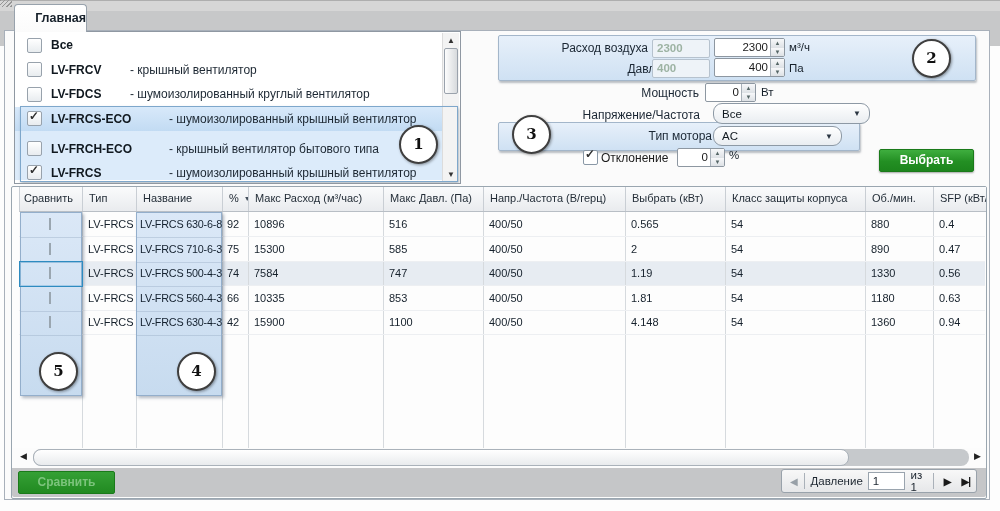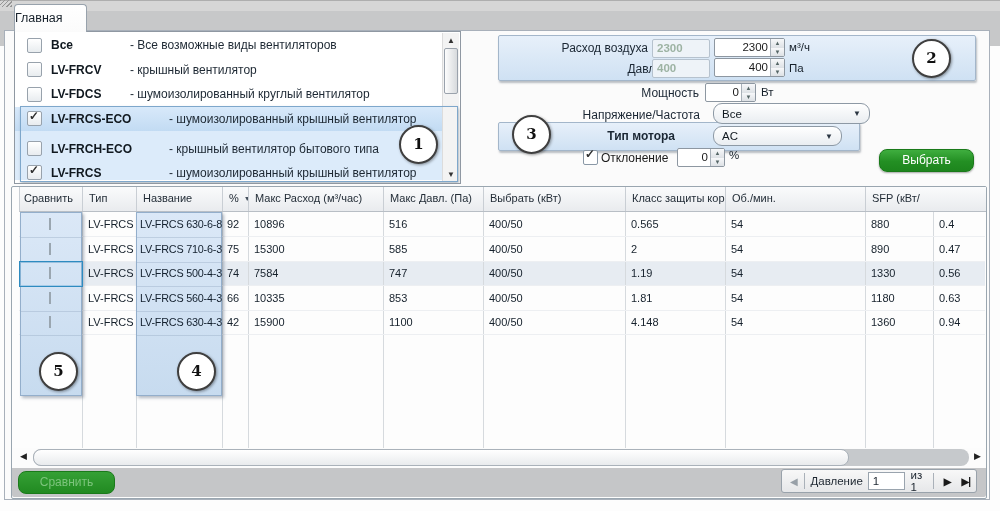--- a/index.html
+++ b/index.html
@@ -8,21 +8,21 @@
   .abs{position:absolute;}
 
   
   #gray-strip{left:0;top:456;width:1000px;height:46px;background:#c7c8c9;}
   #bottom-strip{left:0;top:501;width:1000px;height:10px;background:#d6d6d6;border-top:1px solid #aeaeae;}
   #resize-grip{left:981;top:503;width:12px;height:7px;
      background:repeating-linear-gradient(135deg,#969696 0 1px,transparent 1px 3px);}
   #frame{left:4px;top:30px;width:984px;height:468px;background:#fbfbfb;border:1px solid #a8b0ba;z-index:1;}
   #tab{left:14px;top:4px;width:71px;height:27px;z-index:6;border:1px solid #98a2ac;border-bottom:none;
        border-radius:4px 4px 0 0;background:linear-gradient(#ffffff,#fbfbfb);
-       line-height:27px;text-align:left;font-weight:normal;font-size:12.5px;color:#16202a;}
+       line-height:27px;text-align:right;font-weight:bold;font-size:12.5px;color:#16202a;}
 
   
   #list-panel{left:14px;top:31px;width:445px;height:151px;background:#fff;border:1px solid #8f98a2;
        overflow:hidden;z-index:2;}
   #list-rows{position:absolute;left:0;top:1px;width:428px;}
   .list-row{height:24.5px;display:flex;align-items:center;font-size:12px;}
   .list-row.hov{background:#dcebfa;align-items:flex-end;}
   .list-row.sel{background:linear-gradient(#d8e9fa,#c2dbf3);}
   .lr-cb{width:13px;height:13px;margin-left:12px;flex:none;background:linear-gradient(#ffffff,#e8ecef);
        border:1px solid #98a2ac;border-radius:2px;position:relative;}
@@ -50,22 +50,22 @@
   .spin-btns{width:13px;display:flex;flex-direction:column;border-left:1px solid #a8b0b8;}
   .sbtn{flex:1;font-size:6px;line-height:8px;text-align:center;color:#566;
        background:linear-gradient(#f7f8fa,#dde1e5);}
   .unit{font-size:11.5px;color:#16202a;z-index:3;}
   .dd{display:flex;align-items:center;background:linear-gradient(#ffffff,#e9edf1);
        border:1px solid #8d99a5;border-radius:9px;font-size:11.5px;padding-left:8px;z-index:3;color:#10181f;}
   .dd .dd-ar{margin-left:auto;margin-right:8px;font-size:8px;color:#2b3642;}
   #dev-cb{left:583px;top:150px;width:13px;height:13px;background:#fff;border:1px solid #8a98a6;
        border-radius:2px;z-index:3;}
   #dev-cb .tick{position:absolute;top:-4px;left:1px;font-size:12px;font-weight:bold;color:#2f2f2f;}
-  .btn-green{border-radius:8px;background:linear-gradient(#3fae3f,#238f23 55%,#1d851d);
-       border:1px solid #1a7a1a;color:#fff;font-weight:normal;font-size:12px;text-align:center;
+  .btn-green{border-radius:2px;background:linear-gradient(#3fae3f,#238f23 55%,#1d851d);
+       border:1px solid #1a7a1a;color:#fff;font-weight:bold;font-size:12px;text-align:center;
        box-shadow:0 1px 2px rgba(0,0,0,.35);z-index:3;}
   #select-btn{left:879px;top:149px;width:93px;height:21px;line-height:21px;}
   #compare-btn{left:6px;top:3px;width:95px;height:21px;line-height:21px;color:#7cc47c;box-shadow:none;
        background:linear-gradient(#35a035,#218a21);}
 
   
   #table-section{left:11px;top:186px;width:974px;height:311px;background:#fdfdfd;
        border:1px solid #9aa6b0;border-radius:2px;z-index:2;}
   .gridcols{display:grid;grid-template-columns:63px 54px 86px 26px 135px 100px 142px 100px 140px 68px 1fr;}
   #thead{position:absolute;left:7px;top:0;width:966px;height:24px;
@@ -126,21 +126,20 @@
 <div class="abs" id="bottom-strip"></div>
 <div class="abs" id="resize-grip"></div>
 <div class="abs" id="frame"></div>
 <div class="abs" id="tab">Главная</div>
 
 <div class="abs" id="list-panel">
   <div id="list-rows">
     <div class="list-row">
       <span class="lr-cb"></span>
       <span class="lr-name">Все</span>
-      <span class="lr-desc">- Все возможные виды вентиляторов</span>
     </div>
     <div class="list-row">
       <span class="lr-cb"></span>
       <span class="lr-name">LV-FRCV</span>
       <span class="lr-desc">- крышный вентилятор</span>
     </div>
     <div class="list-row">
       <span class="lr-cb"></span>
       <span class="lr-name">LV-FDCS</span>
       <span class="lr-desc">- шумоизолированный круглый вентилятор</span>
@@ -212,21 +211,21 @@
 </div>
 <div class="abs unit" style="left:761px;top:86px;">Вт</div>
 
 <div class="abs flabel" style="left:500px;top:107px;width:200px;">Напряжение/Частота</div>
 <div class="abs dd" style="left:713px;top:103px;width:147px;height:19px;">
   <span>Все</span>
   <span class="dd-ar">▼</span>
 </div>
 
 <div class="abs bluebox" id="band3"></div>
-<div class="abs flabel" style="left:515px;top:128px;width:160px;font-weight:bold;">Тип мотора</div>
+<div class="abs flabel" style="left:552px;top:128px;width:160px;">Тип мотора</div>
 <div class="abs dd" style="left:713px;top:126px;width:119px;height:18px;">
   <span>AC</span>
   <span class="dd-ar">▼</span>
 </div>
 
 <div class="abs" id="dev-cb">
     <span class="tick">✓</span>
   </div>
 <div class="abs" style="left:601px;top:151px;font-size:12px;z-index:3;">Отклонение</div>
 <div class="abs spin" style="left:677px;top:148px;width:46px;">
@@ -242,20 +241,21 @@
 
 <div class="abs" id="table-section">
 
   <div class="gridcols" id="thead">
     <div class="th">Сравнить</div>
     <div class="th">Тип</div>
     <div class="th">Название</div>
     <div class="th"><span>%</span><span class="sort">▼</span></div>
     <div class="th">Макс Расход (м³/час)</div>
     <div class="th">Макс Давл. (Па)</div>
+    <div class="th">Напр./Частота (В/герц)</div>
     <div class="th">Выбрать (кВт)</div>
     <div class="th">Класс защиты корпуса</div>
     <div class="th">Об./мин.</div>
     <div class="th" style="border-right:none;">SFP (кВт/</div>
   </div>
 
   <div id="tbody">
     <div id="row-hl"></div>
     <i class="vl" style="left:63px"></i>
       <i class="vl" style="left:117px"></i>

